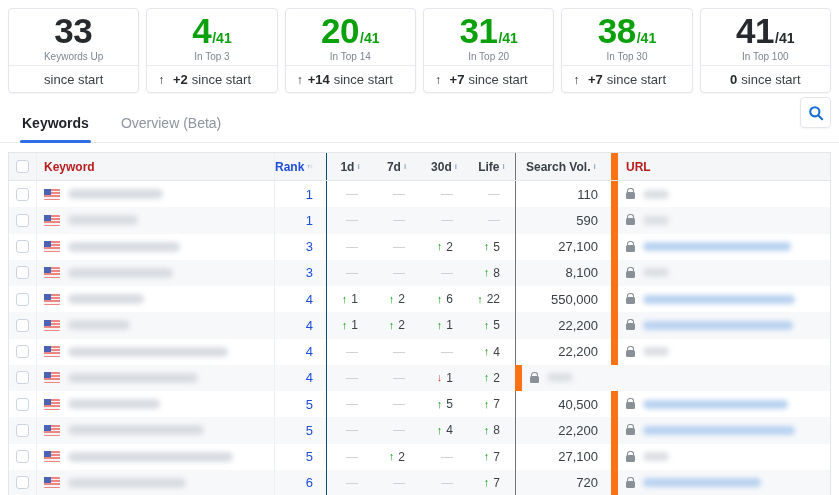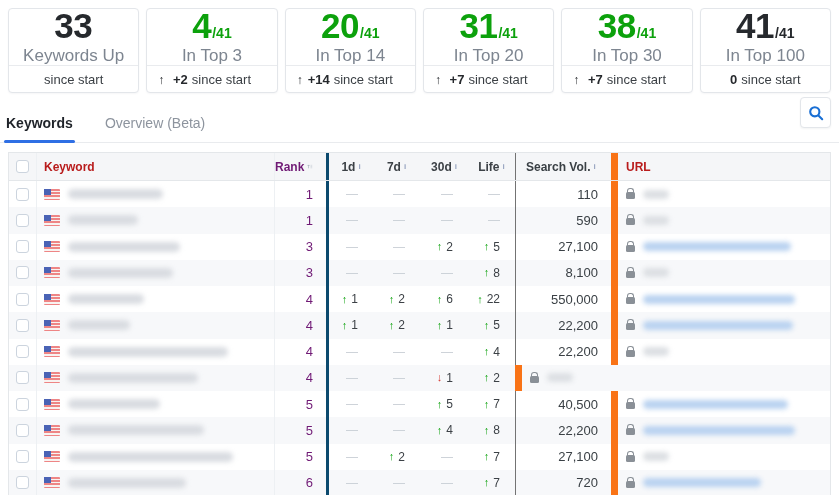--- a/index.html
+++ b/index.html
@@ -9,51 +9,51 @@
   
   .cards { display:flex; gap:7px; padding:8px 8px 0 8px; }
   .card { flex:1 1 0; height:85px; background:#fff; border:1px solid #e3e6ea;
     border-radius:4px; box-shadow:0 1px 2px rgba(20,30,40,.04); overflow:hidden; }
   .card-top { height:56px; display:flex; flex-direction:column; align-items:center; justify-content:center; }
   .vrow { display:flex; align-items:baseline; line-height:1; }
   .c-value { font-size:35px; font-weight:700; letter-spacing:-.5px; }
   .c-suffix { font-size:14px; font-weight:700; margin-left:1px; }
   .card.green .c-value, .card.green .c-suffix { color:#0ca10c; }
   .card.dark .c-value, .card.dark .c-suffix { color:#26292d; }
-  .c-label { font-size:17px; color:#7d8590; margin-top:3px; }
+  .c-label { font-size:10px; color:#7d8590; margin-top:3px; }
   .card-bottom { height:28px; border-top:1px solid #e9ebee; display:flex;
     align-items:center; justify-content:center; position:relative; font-size:13px; color:#3a3f44; }
   .card-bottom .b-arrow { position:absolute; left:11px; font-size:12px; font-weight:700; color:#26292d; }
   .c-delta { font-weight:700; color:#26292d; margin-right:4px; }
   .c-delta:empty { margin-right:0; }
 
   
   .tabbar { margin-top:10px; height:40px; border-bottom:1px solid #e9ebee;
-    display:flex; align-items:flex-end; padding:0 4px; position:relative; }
+    display:flex; align-items:flex-end; padding:0 20px; position:relative; }
   .tab { font-size:14px; padding:0 2px 11px 2px; margin-right:28px; cursor:pointer; color:#8d949e; position:relative; }
   .tab.active { color:#1f2329; font-weight:700; }
   .tab.active::after { content:""; position:absolute; left:0; right:0; bottom:-1px;
     height:3px; background:#2f6fe4; border-radius:2px; }
   .search-btn { position:absolute; right:8px; top:-6px; width:31px; height:31px;
     border:1px solid #e3e6ea; border-radius:4px; background:#fff;
     box-shadow:0 1px 2px rgba(20,30,40,.05); display:flex; align-items:center; justify-content:center; cursor:pointer; }
 
   
   .ktable { margin:9px 8px 0 8px; border:1px solid #e4e7ea; border-bottom:none; }
   .trow, .thead { display:grid; grid-template-columns:27px 238px 52px 47px 47px 48px 47px 96px 1fr; }
   .thead { height:28px; background:#f5f6f8; border-bottom:1px solid #e4e7ea;
     font-size:12px; font-weight:700; color:#4e5866; }
   .trow { height:26.25px; background:#fff; }
   .trow:nth-child(even) { background:#f7f8fa; }
   .cell { display:flex; align-items:center; min-width:0; }
   .c-check { justify-content:center; }
   .c-kw { padding-left:7px; gap:8px; border-left:1px solid #edf0f3; }
   .c-rank { justify-content:flex-end; padding-right:13px; border-left:1px solid #edf0f3;
-    font-size:13px; color:#701a75; }
-  .c-d1 { border-left:3px solid #0c4a6e; }
+    font-size:13px; color:#1d4ed8; }
+  .c-d1 { border-left:1px solid #0c4a6e; }
   .chg { justify-content:flex-end; padding-right:15px; gap:4px; font-size:12px; color:#3c4146; }
   .c-vol { justify-content:flex-end; padding-right:13px; border-left:1px solid #737373;
     font-size:13px; color:#3a4045; }
   .c-url { padding-left:8px; gap:8px; border-left:7px solid #f97316; }
   .thead .cell { font-size:12px; }
   .thead .c-kw, .thead .c-url { color:#b91c1c; }
   .thead .hc-center { justify-content:center; padding:0; gap:3px; }
   .thead .c-rank { gap:3px; }
   .thead .c-vol { justify-content:flex-start; padding-left:10px; gap:3px; }
   .dash { color:#c8ced5; font-size:12px; }

